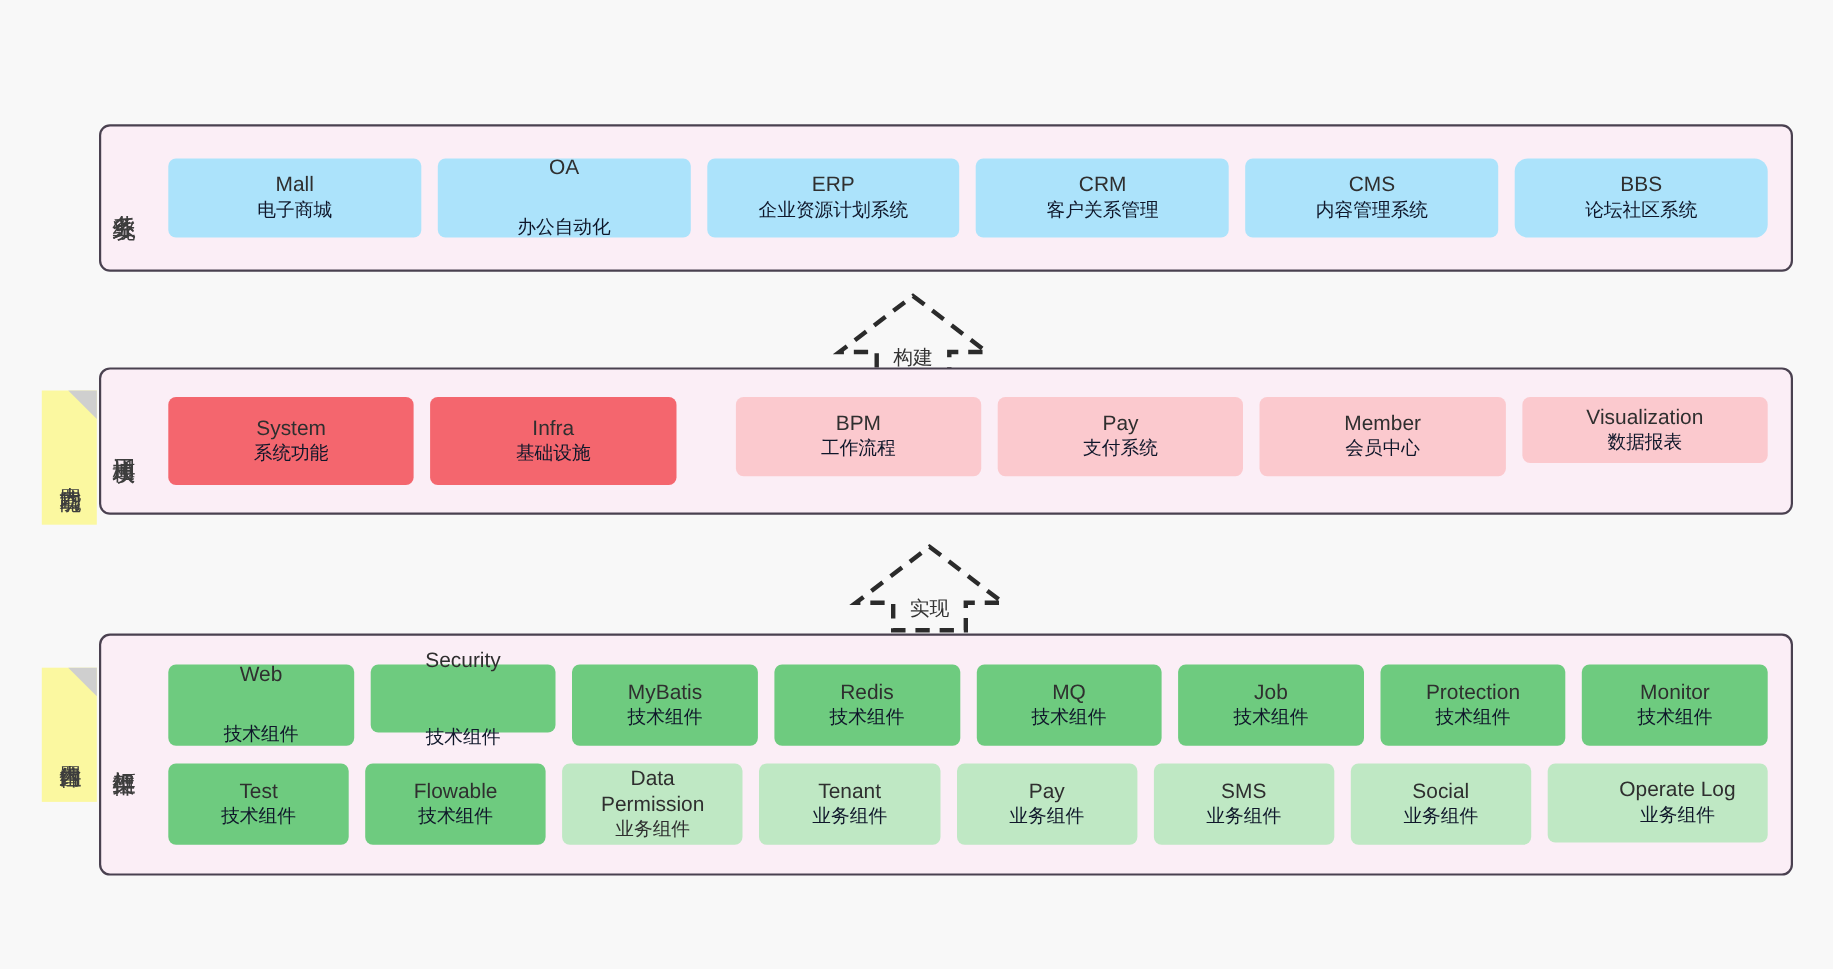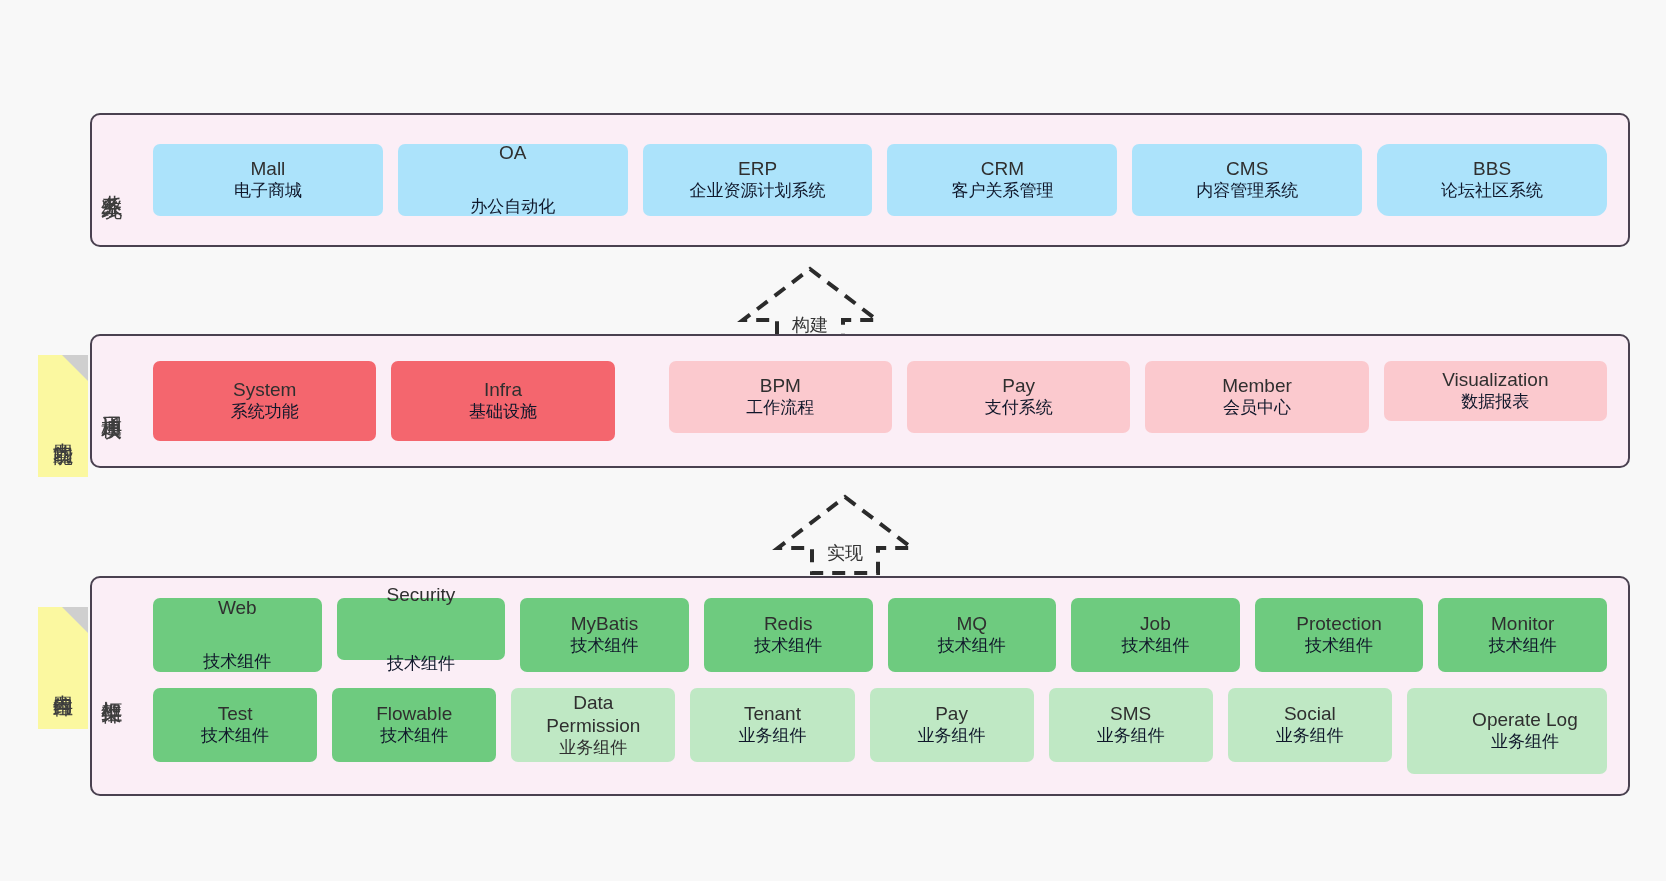--- a/index.html
+++ b/index.html
@@ -164,21 +164,21 @@
           <span class="t2">内容管理系统</span>
         </div>
         <div class="cell" style="height: 72px; background: rgb(172, 227, 251); border-radius: 12px;">
           <span class="t1">BBS</span>
           <span class="t2">论坛社区系统</span>
         </div>
       </div>
     </div>
   </div>
 
-  <div class="arrow-wrap" style="left:740px; top:266px; width:140px; height:82px;">
+  <div class="arrow-wrap" style="left:760px; top:266px; width:140px; height:82px;">
     <svg width="140" height="82" viewBox="0 0 140 82">
       <path d="M70 3 L137 54 L103 54 L103 79 L37 79 L37 54 L3 54 Z" fill="#f8f8f8" stroke="#2b2b2b" stroke-width="4" stroke-dasharray="13 9" stroke-linejoin="miter"></path>
     </svg>
     <div class="arrow-label" style="top:47px;">构建</div>
   </div>
 
   <div class="sticky" style="left: 38px; top: 355px; width: 50px; height: 122px; background: rgb(251, 248, 160);">
     <span class="fold"></span>
     <span>内置功能</span>
   </div>
@@ -289,21 +289,21 @@
           <span class="t2">业务组件</span>
         </div>
         <div class="cell" style="height: 74px; background: rgb(191, 232, 196);">
           <span class="t1">SMS</span>
           <span class="t2">业务组件</span>
         </div>
         <div class="cell" style="height: 74px; background: rgb(191, 232, 196);">
           <span class="t1">Social</span>
           <span class="t2">业务组件</span>
         </div>
-        <div class="cell" style="height: 86px; background: rgb(191, 232, 196); padding-left: 36px;">
+        <div class="cell" style="height: 72px; background: rgb(191, 232, 196); padding-left: 36px;">
           <span class="t1">Operate Log</span>
           <span class="t2">业务组件</span>
         </div>
       </div>
 
     </div>
   </div>
 
 </div>
 

